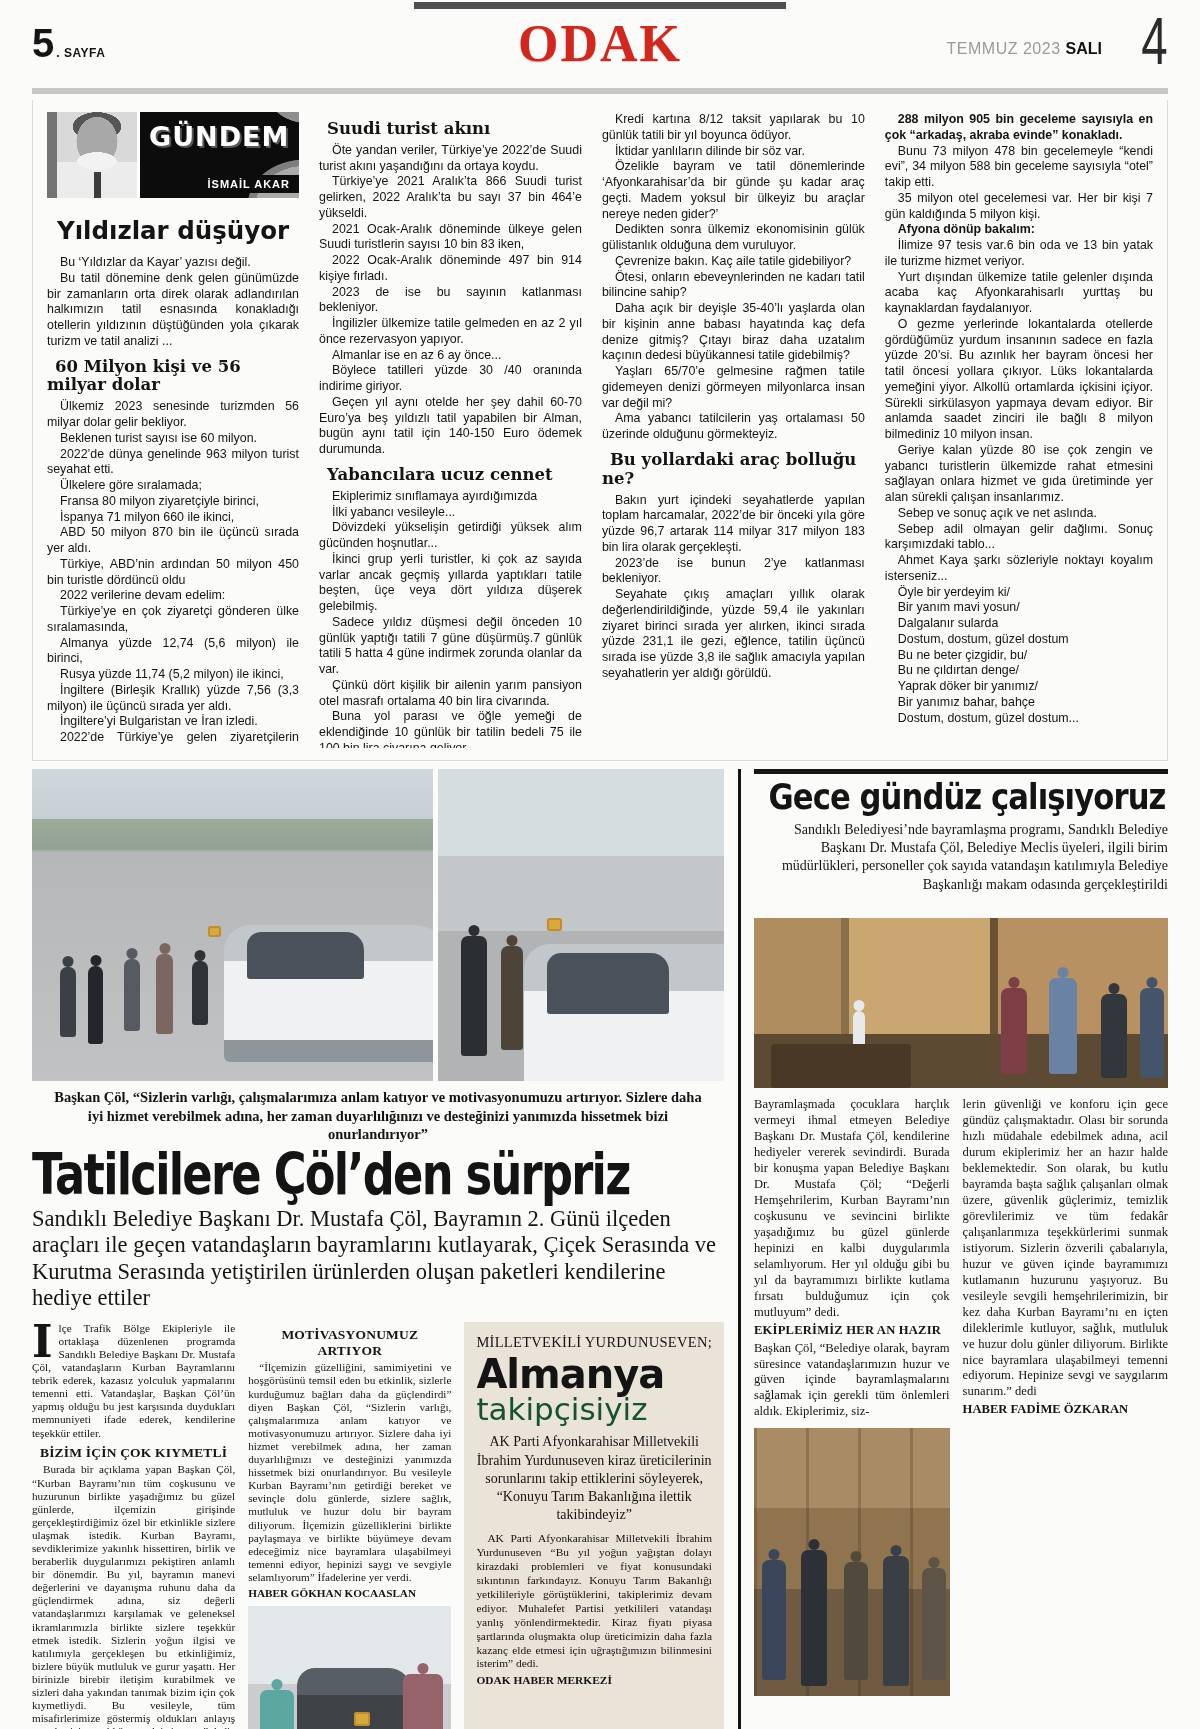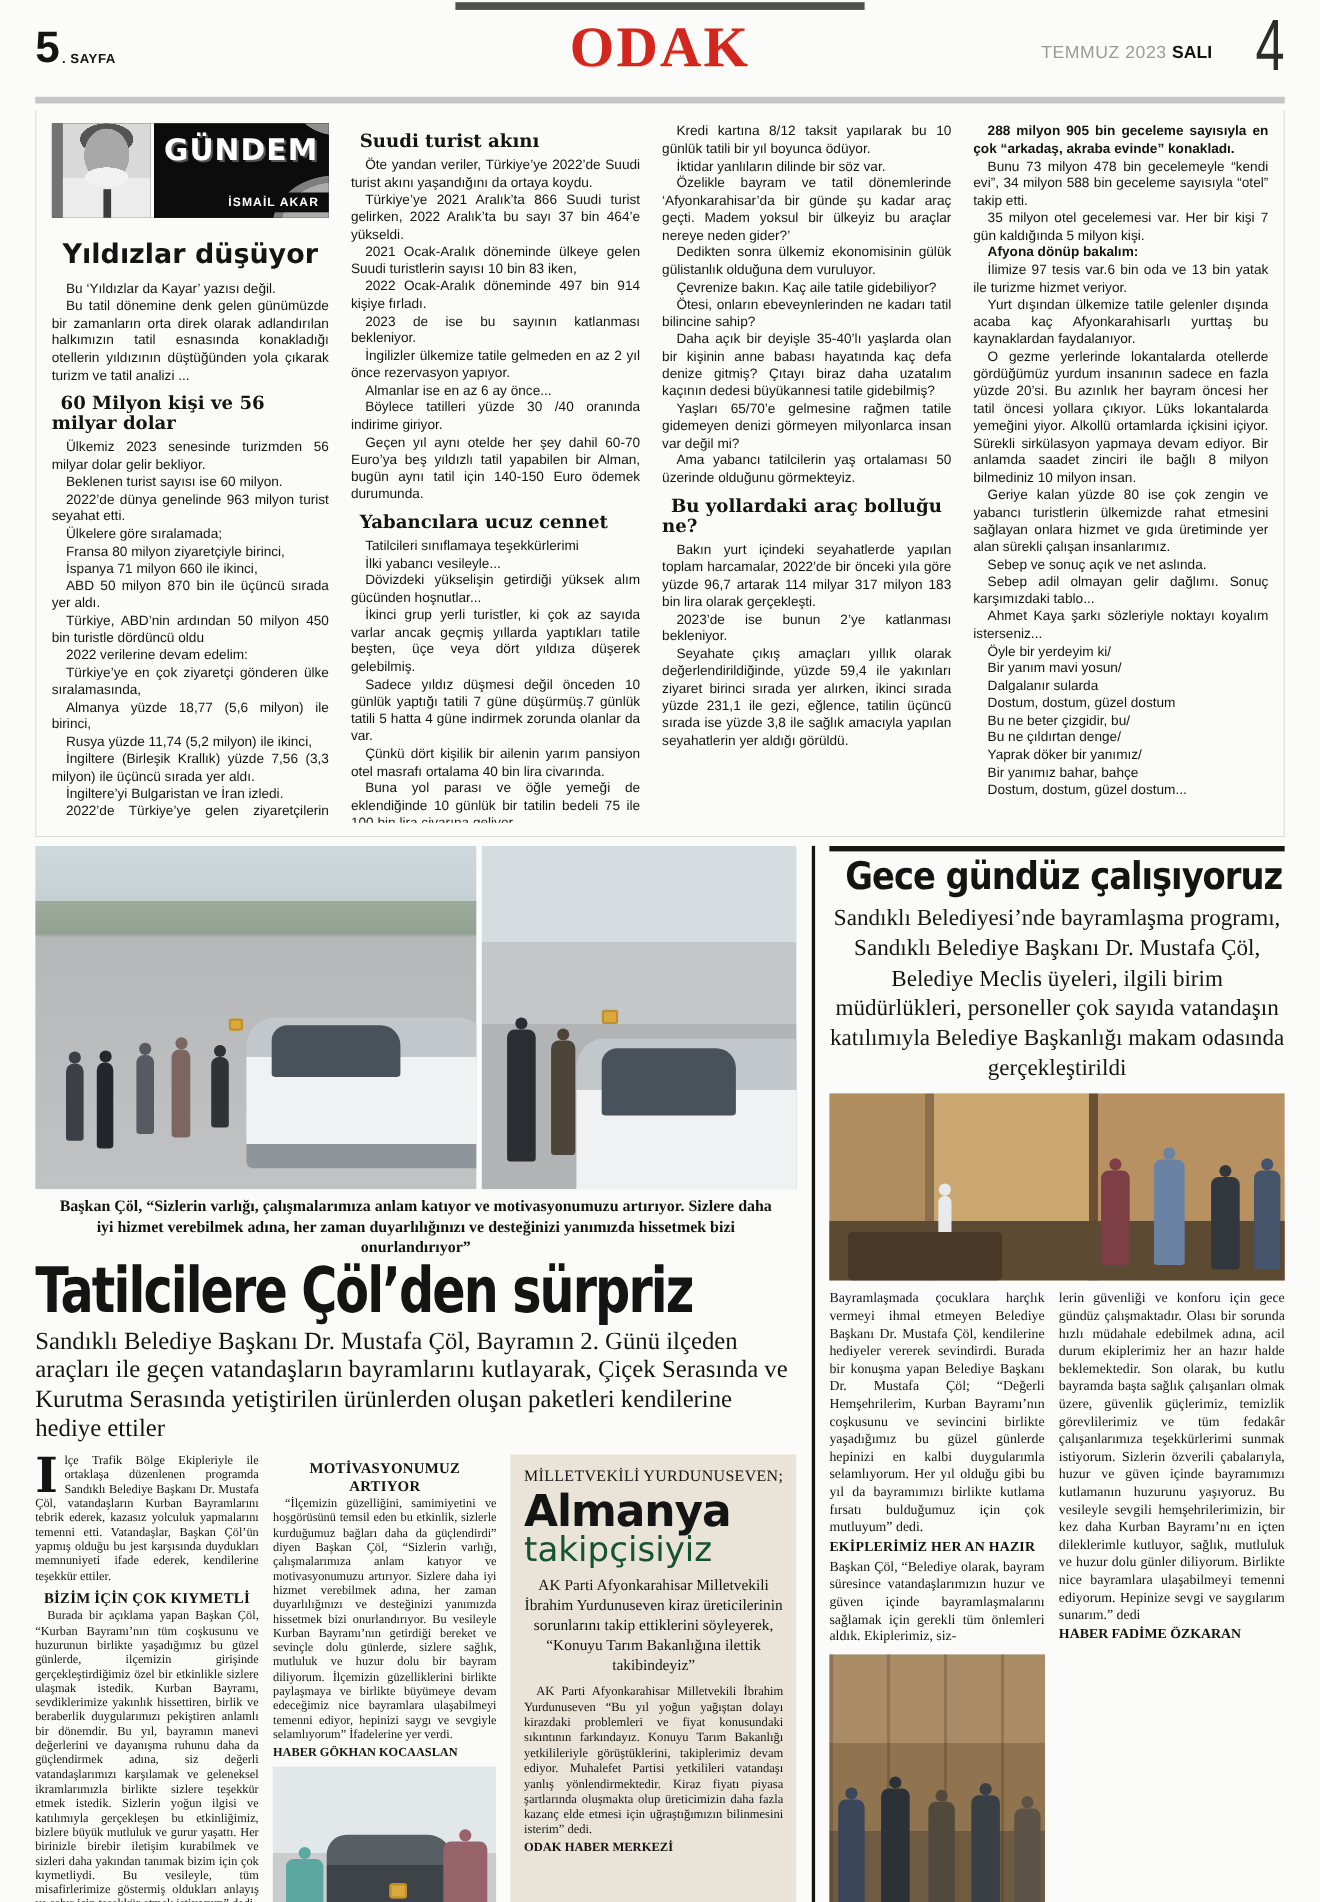--- a/index.html
+++ b/index.html
@@ -86,22 +86,22 @@
   .konu-kicker{font-family:"Liberation Serif","DejaVu Serif",serif;font-size:14.5px;text-align:center;
                letter-spacing:.3px;margin-bottom:4px;white-space:nowrap;}
   .konu-h1{font-family:"DejaVu Sans",sans-serif;font-weight:bold;font-size:40px;line-height:.95;letter-spacing:-1px;}
   .konu-h2{font-family:"DejaVu Sans",sans-serif;font-size:31px;line-height:1.05;color:#14532d;margin-bottom:8px;}
   .konu-deck{font-family:"Liberation Serif","DejaVu Serif",serif;font-size:14px;line-height:1.3;
              text-align:center;margin-bottom:8px;}
   .konu-box .para{font-size:11.4px;line-height:1.22;}
 
   .h-gece{font-family:"DejaVu Sans",sans-serif;font-weight:bold;font-size:33px;line-height:1;letter-spacing:-1px;
           margin:6px 0 8px;white-space:nowrap;transform:scale(.93,1.05);transform-origin:center;text-align:center;}
-  .deck-r{font-family:"Liberation Serif","DejaVu Serif",serif;font-size:21px;line-height:1.3;
-          text-align:center;margin-bottom:9px;}
+  .deck-r{font-family:"Liberation Serif","DejaVu Serif",serif;font-size:14px;line-height:1.3;
+          text-align:right;margin-bottom:24px;}
   .ph-c{height:170px;margin-bottom:9px;}
   .gece-cols{display:grid;grid-template-columns:1fr 1.05fr;column-gap:13px;}
   .gece .para{font-family:"Liberation Serif","DejaVu Serif",serif;font-size:12.6px;line-height:1.27;
               text-align:justify;text-indent:0;margin:0 0 2px;}
   .ph-e{height:268px;margin-top:8px;}
 
   
   .fig{position:absolute;border-radius:7px 7px 3px 3px;}
   .fig::before{content:"";position:absolute;top:-11px;left:50%;transform:translateX(-50%);
                width:11px;height:11px;border-radius:50%;background:inherit;}
@@ -157,40 +157,40 @@
           <p class="para">Ülkemiz 2023 senesinde turizmden 56 milyar dolar gelir bekliyor.</p>
           <p class="para">Beklenen turist sayısı ise 60 milyon.</p>
           <p class="para">2022’de dünya genelinde 963 milyon turist seyahat etti.</p>
           <p class="para">Ülkelere göre sıralamada;</p>
           <p class="para">Fransa 80 milyon ziyaretçiyle birinci,</p>
           <p class="para">İspanya 71 milyon 660 ile ikinci,</p>
           <p class="para">ABD 50 milyon 870 bin ile üçüncü sırada yer aldı.</p>
           <p class="para">Türkiye, ABD’nin ardından 50 milyon 450 bin turistle dördüncü oldu</p>
           <p class="para">2022 verilerine devam edelim:</p>
           <p class="para">Türkiye’ye en çok ziyaretçi gönderen ülke sıralamasında,</p>
-          <p class="para">Almanya yüzde 18,77 (5,6 milyon) ile birinci,</p>
+          <p class="para">Almanya yüzde 12,74 (5,6 milyon) ile birinci,</p>
           <p class="para">Rusya yüzde 11,74 (5,2 milyon) ile ikinci,</p>
           <p class="para">İngiltere (Birleşik Krallık) yüzde 7,56 (3,3 milyon) ile üçüncü sırada yer aldı.</p>
           <p class="para">İngiltere’yi Bulgaristan ve İran izledi.</p>
           <p class="para">2022’de Türkiye’ye gelen ziyaretçilerin sayısı, 2021’e göre yüzde 71,07 artarak 51 milyon 387 bin 513’e çıkmıştı.</p>
         </div>
     </div>
     <div class="op-col">
         <p class="para sub">Suudi  turist akını</p>
         <p class="para">Öte yandan veriler, Türkiye’ye 2022’de Suudi turist akını yaşandığını da ortaya koydu.</p>
         <p class="para">Türkiye’ye 2021 Aralık’ta 866 Suudi turist gelirken, 2022 Aralık’ta bu sayı 37 bin 464’e yükseldi.</p>
         <p class="para">2021 Ocak-Aralık döneminde ülkeye gelen Suudi turistlerin sayısı 10 bin 83 iken,</p>
         <p class="para">2022 Ocak-Aralık döneminde 497 bin 914 kişiye fırladı.</p>
         <p class="para">2023 de ise bu sayının katlanması bekleniyor.</p>
         <p class="para">İngilizler ülkemize tatile gelmeden en az 2 yıl önce rezervasyon yapıyor.</p>
         <p class="para">Almanlar ise en az 6 ay önce...</p>
         <p class="para">Böylece tatilleri yüzde 30 /40 oranında indirime giriyor.</p>
         <p class="para">Geçen yıl aynı otelde her şey dahil 60-70 Euro’ya beş yıldızlı tatil yapabilen bir Alman, bugün aynı tatil için 140-150 Euro ödemek durumunda.</p>
         <p class="para sub">Yabancılara ucuz cennet</p>
-        <p class="para">Tatilcileri sınıflamaya teşekkürlerimi</p>
+        <p class="para">Ekiplerimiz sınıflamaya ayırdığımızda</p>
         <p class="para">İlki yabancı vesileyle...</p>
         <p class="para">Dövizdeki yükselişin getirdiği yüksek alım gücünden hoşnutlar...</p>
         <p class="para">İkinci grup yerli turistler, ki çok az sayıda varlar ancak geçmiş yıllarda yaptıkları tatile beşten, üçe veya dört yıldıza düşerek gelebilmiş.</p>
         <p class="para">Sadece yıldız düşmesi değil önceden 10 günlük yaptığı tatili 7 güne düşürmüş.7 günlük tatili 5 hatta 4 güne indirmek zorunda olanlar da var.</p>
         <p class="para">Çünkü dört kişilik bir ailenin yarım pansiyon otel masrafı ortalama 40 bin lira civarında.</p>
         <p class="para">Buna yol parası ve öğle yemeği de eklendiğinde 10 günlük bir tatilin bedeli 75 ile 100 bin lira civarına geliyor.</p>
       </div>
     <div class="op-col">
         <p class="para">Kredi kartına 8/12 taksit yapılarak bu 10 günlük tatili bir yıl boyunca ödüyor.</p>
         <p class="para">İktidar yanlıların dilinde bir söz var.</p>

